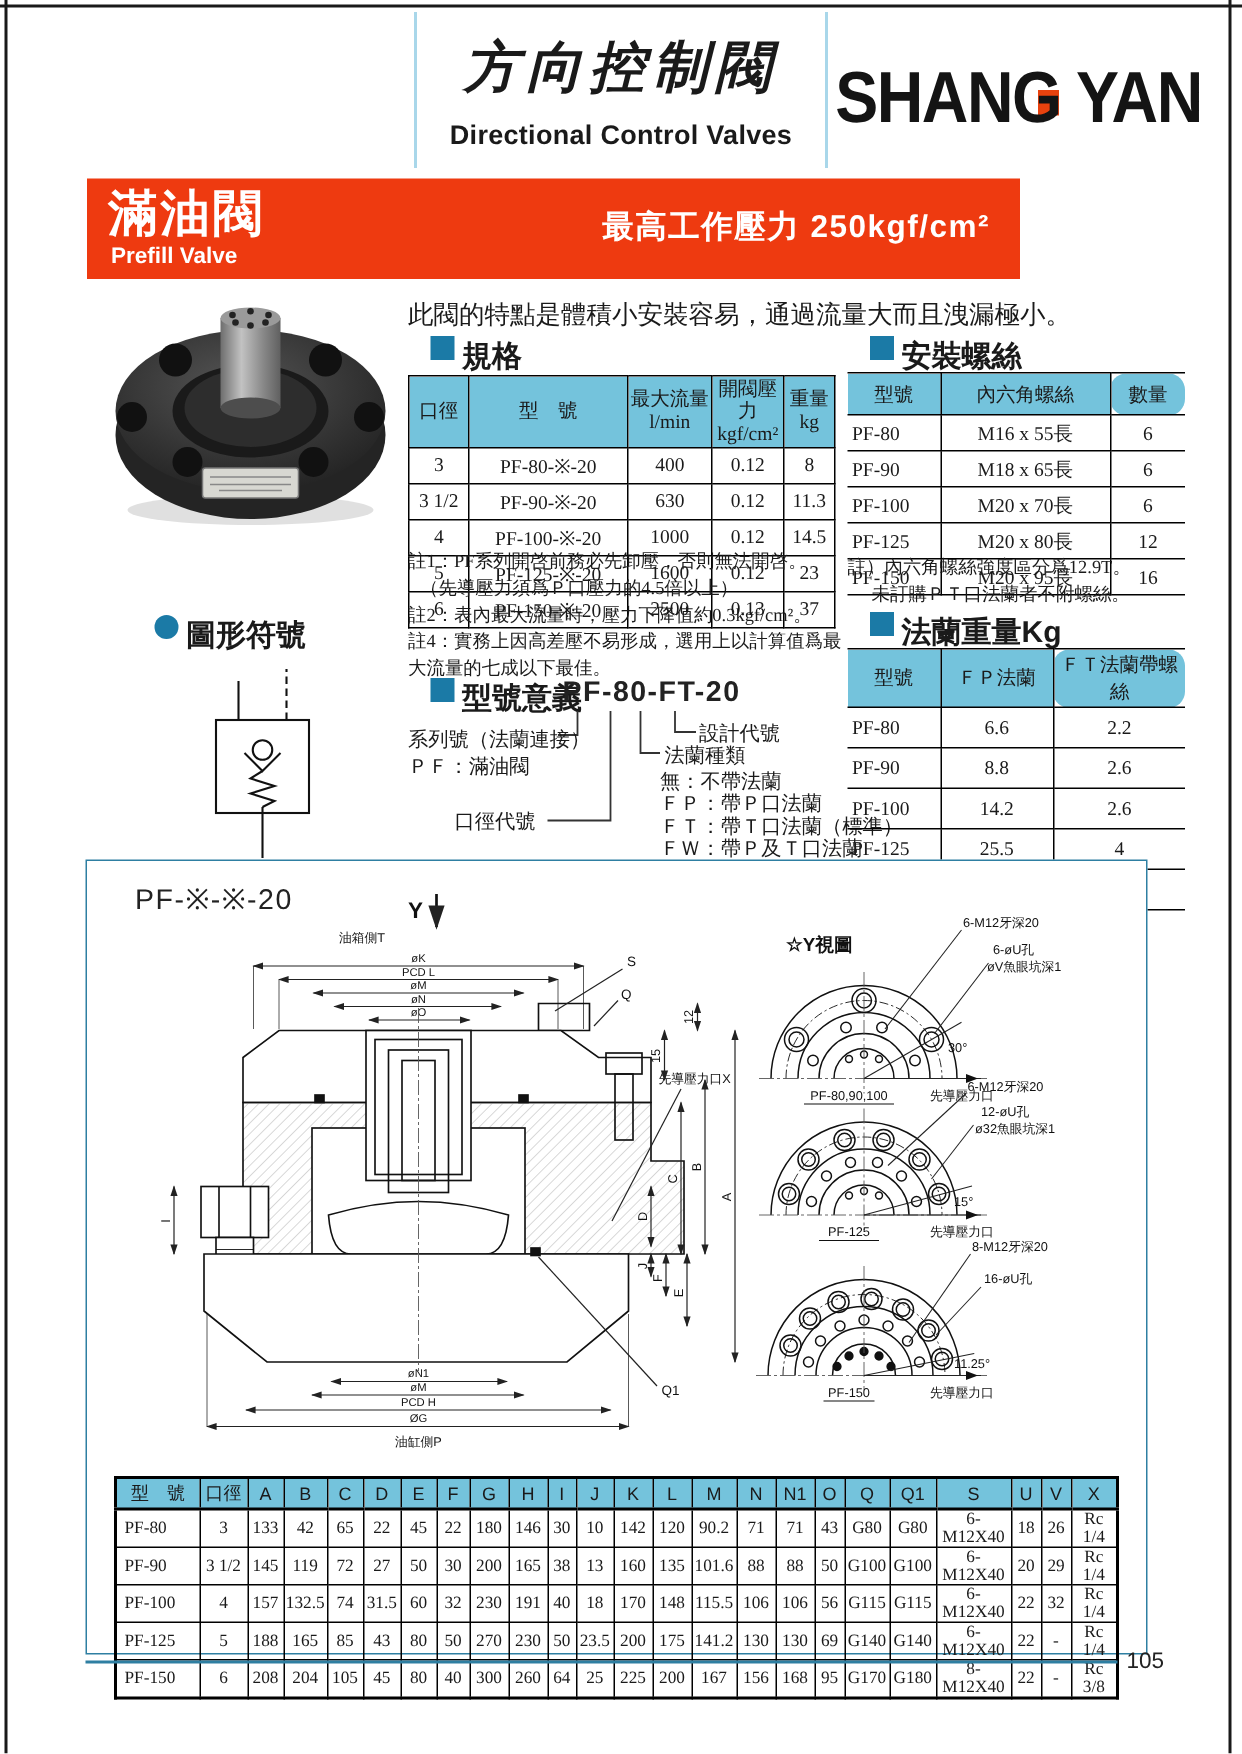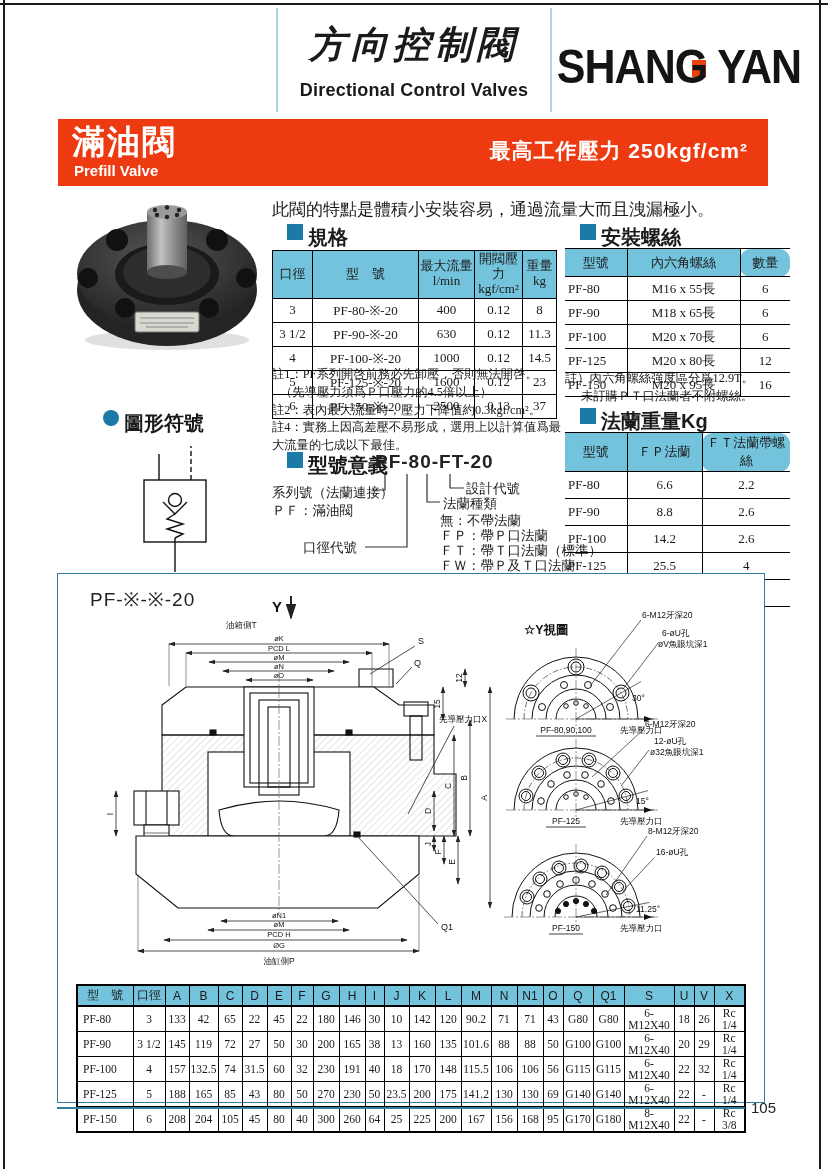--- a/index.html
+++ b/index.html
@@ -13,21 +13,21 @@
   .pb-top{left:0;top:3px;width:828px;height:2px;background:#1a1a1a;}
   .pb-right{left:819px;top:0;width:2px;height:1169px;background:#1a1a1a;}
   
   .hdr-line{top:8px;height:104px;width:2px;background:#a9d7ea;}
   .hdr-title{left:282px;top:20px;width:264px;text-align:center;font-size:37px;font-weight:bold;font-style:italic;letter-spacing:5px;white-space:nowrap;}
   .hdr-sub{left:282px;top:80px;width:264px;text-align:center;font-size:18px;font-weight:bold;letter-spacing:0.2px;white-space:nowrap;}
   .logo{left:554px;top:42px;width:250px;height:60px;text-align:center;}
   .logo-text{position:relative;z-index:1;font-size:43px;font-weight:bold;letter-spacing:-1px;transform:scaleY(1.12);display:inline-block;color:#141414;white-space:nowrap;}
   .logo-accent{position:absolute;left:138px;top:18px;width:14px;height:17px;background:#e8420e;z-index:0;}
   
-  .banner{left:58px;top:119px;width:710px;height:67px;background:#ee3a10;text-align:center;}
+  .banner{left:58px;top:119px;width:622px;height:67px;background:#ee3a10;text-align:center;}
   .banner-zh{position:absolute;left:14px;top:1px;font-size:33px;font-weight:bold;color:#fff;letter-spacing:2px;white-space:nowrap;}
   .banner-en{position:absolute;left:16px;top:43px;font-size:15px;font-weight:bold;color:#fff;white-space:nowrap;}
   .banner-pressure{position:absolute;right:20px;top:18px;font-size:21px;font-weight:bold;color:#fff;letter-spacing:1px;white-space:nowrap;}
   
   .sec{display:flex;align-items:flex-start;gap:5px;font-size:20px;font-weight:bold;white-space:nowrap;padding-left:15px;}
   .sq{width:16px;height:16px;background:#1b7aa6;display:inline-block;flex:none;}
   .dot{width:16px;height:16px;background:#1b7aa6;border-radius:50%;display:inline-block;flex:none;}
   
   .intro{left:272px;top:198px;width:470px;font-family:"Liberation Serif",serif;font-size:17px;white-space:nowrap;}
   

